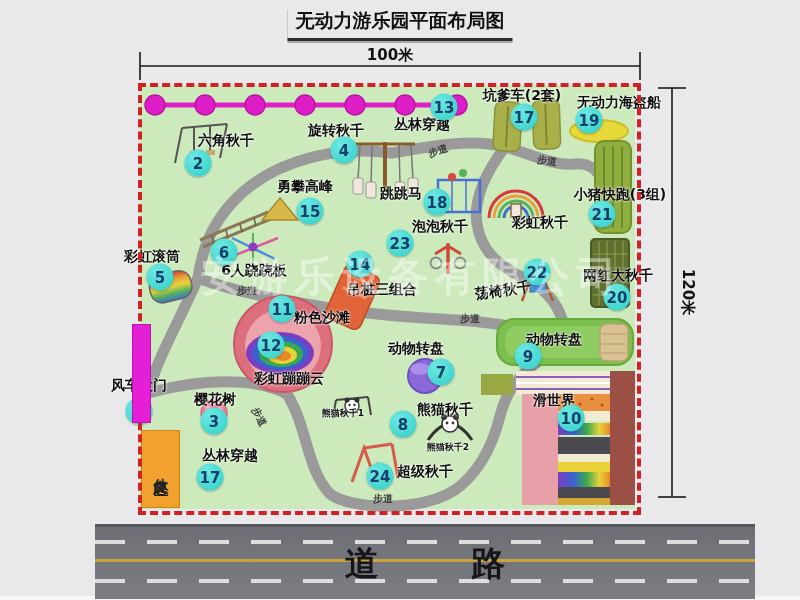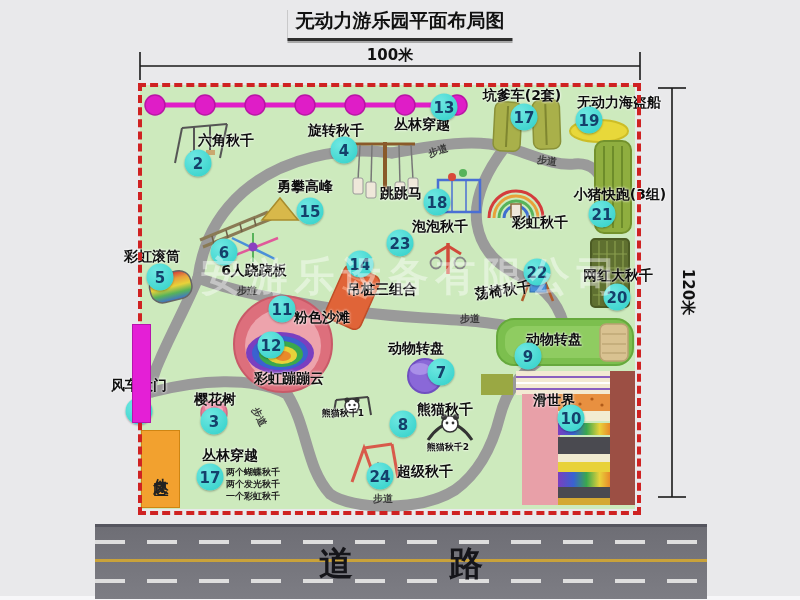--- a/index.html
+++ b/index.html
@@ -29,22 +29,22 @@
        color:#222;letter-spacing:2px;}
   .gate{position:absolute;left:132px;top:324px;width:17px;height:97px;background:#e41fd6;
        border:1px solid #b714ac;z-index:45;}
   .dim-lbl{position:absolute;transform:translate(-50%,-50%);font-size:15px;font-weight:bold;color:#111;
        z-index:60;white-space:nowrap;}
   .dim-lbl.vert{transform:translate(-50%,-50%) rotate(90deg);}
   .wm{position:absolute;transform:translate(-50%,-50%);white-space:nowrap;z-index:50;pointer-events:none;
       font-weight:bold;}
   .wm.company{font-size:40px;letter-spacing:7px;color:rgba(255,255,255,.42);}
   .wm.phone{font-size:34px;letter-spacing:2px;color:rgba(228,236,255,.52);font-style:italic;}
-  .road{position:absolute;left:95px;top:524px;width:612px;height:72px;
-       background:linear-gradient(#6e6e75,#7d7d84);border-top:3px solid #55555e;z-index:5;}
+  .road{position:absolute;left:95px;top:524px;width:660px;height:72px;
+       background:linear-gradient(#6e6e75,#7d7d84);border-top:3px solid #55555e;z-index:5;font-family:Liberation Serif, serif;}
   .road-dash{position:absolute;left:0;right:0;height:4px;
        background:repeating-linear-gradient(90deg,#dedede 0 30px,rgba(0,0,0,0) 30px 52px);}
   .road-yellow{position:absolute;left:0;right:0;top:32px;height:3px;background:#c9a23a;}
   .road-lbl{position:absolute;left:0;right:0;top:14px;text-align:center;font-size:34px;font-weight:bold;
        color:#15151a;letter-spacing:42px;text-indent:42px;}
   .below-road{position:absolute;left:0;right:0;top:596px;height:4px;background:#f7f7f9;}
 </style>
 </head>
 <body>
 
@@ -335,25 +335,20 @@
   <div class="lbl" style="left:522px;top:96px">坑爹车(2套)</div>
   <div class="lbl" style="left:401px;top:194px">跳跳马</div>
   <div class="lbl" style="left:619px;top:103px">无动力海盗船</div>
   <div class="lbl" style="left:618px;top:276px">网红大秋千</div>
   <div class="lbl" style="left:620px;top:195px">小猪快跑(3组)</div>
   <div class="lbl" style="left:503px;top:291px;transform:translate(-50%,-50%) rotate(-8deg)">荡椅秋千</div>
   <div class="lbl" style="left:440px;top:227px">泡泡秋千</div>
   <div class="lbl" style="left:425px;top:472px">超级秋千</div>
   <div class="lbl" style="left:540px;top:223px">彩虹秋千</div>
 
-  <div class="notes">
-    <div>两个蝴蝶秋千</div>
-    <div>两个发光秋千</div>
-    <div>一个彩虹秋千</div>
-  </div>
 
   <div class="path-lbl" style="left:438px;top:151px;transform:translate(-50%,-50%) rotate(-18deg)">步道</div>
   <div class="path-lbl" style="left:547px;top:161px;transform:translate(-50%,-50%) rotate(8deg)">步道</div>
   <div class="path-lbl" style="left:247px;top:291px">步道</div>
   <div class="path-lbl" style="left:470px;top:319px">步道</div>
   <div class="path-lbl" style="left:383px;top:499px">步道</div>
   <div class="path-lbl" style="left:259px;top:417px;transform:translate(-50%,-50%) rotate(62deg)">步道</div>
 
   <div class="badge" style="left:139px;top:411px">1</div>
   <div class="badge" style="left:198px;top:163px">2</div>

